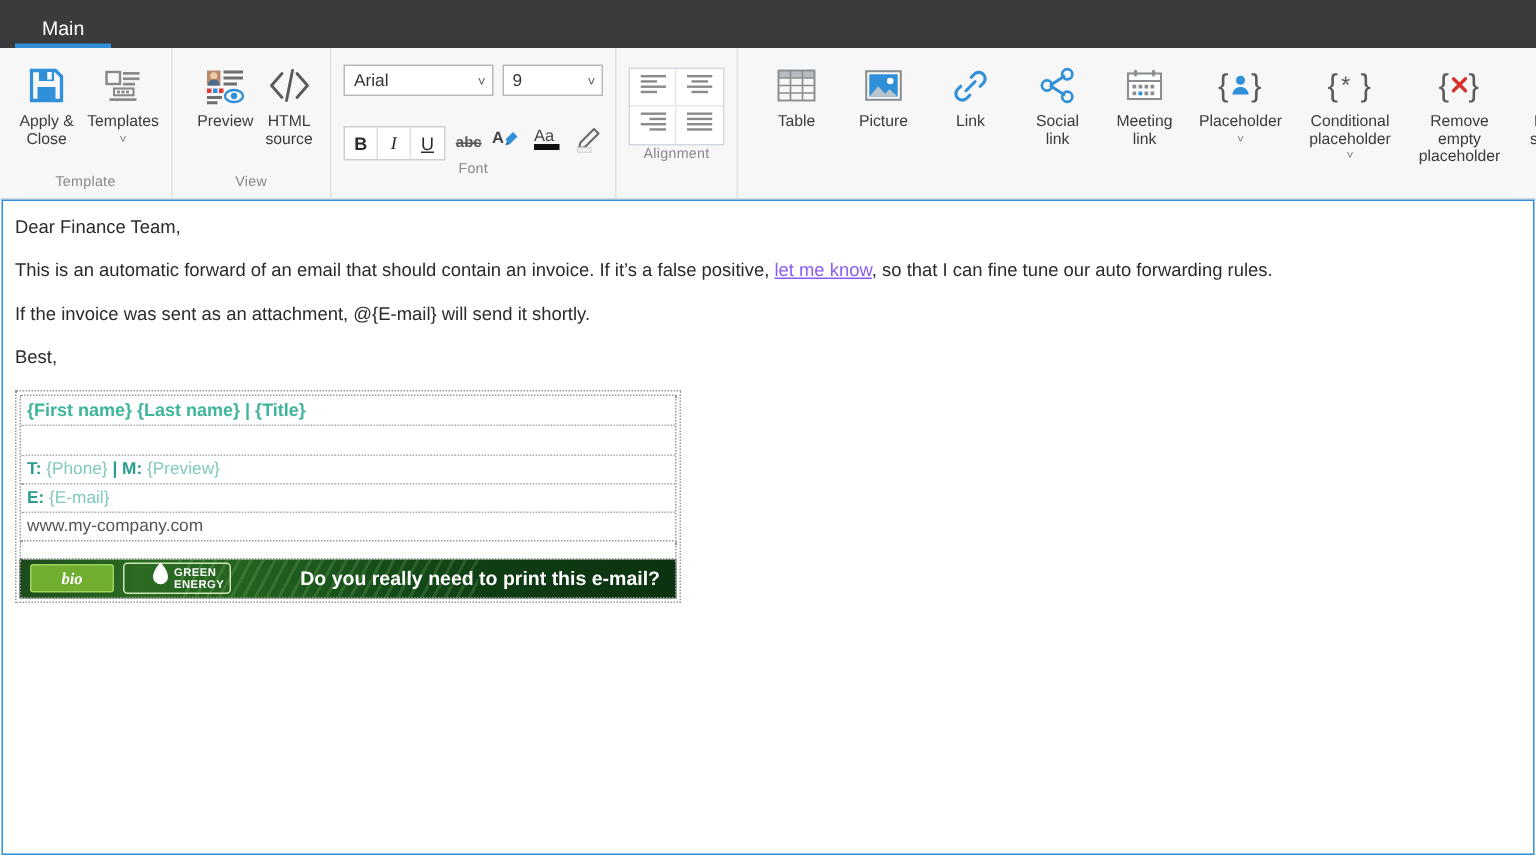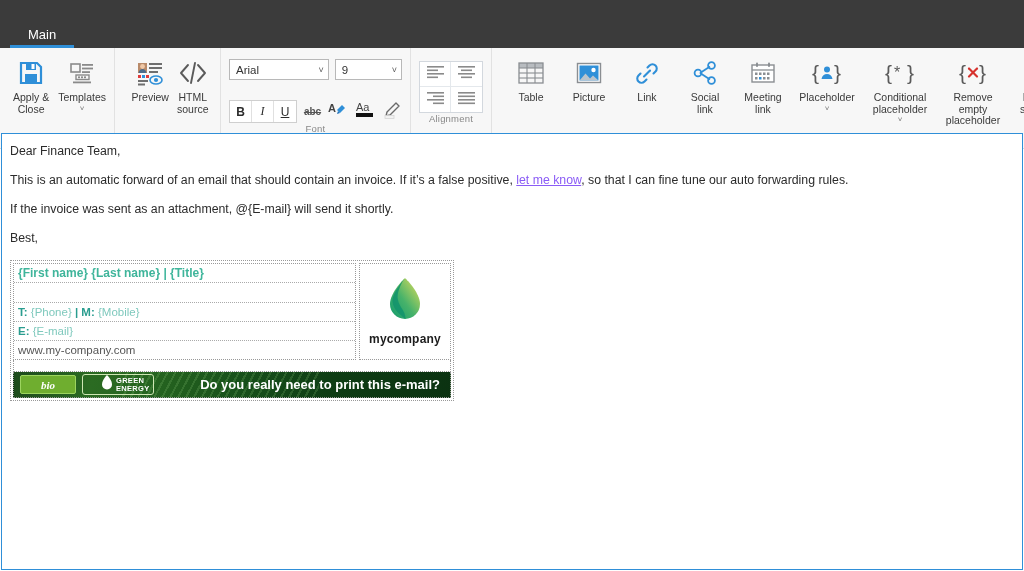--- a/index.html
+++ b/index.html
@@ -10,21 +10,21 @@
     font-family: "Liberation Sans", sans-serif;
   }
   #app {
     width: 1024px; height: 571px;
     position: relative;
     background: #ffffff;
   }
 
   
   .titlebar {
-    height: 48px;
+    height: 32px;
     background: #3b3b3b;
     display: flex;
     align-items: flex-end;
     padding-left: 10px;
     box-sizing: border-box;
   }
   .tab {
     position: relative;
     color: #ffffff;
     font-size: 13px;
@@ -643,47 +643,31 @@
         <div class="sig-left">
           <div class="sig-cell name">
             <span class="sig-name">{First name} {Last name} | {Title}</span>
           </div>
           <div class="sig-cell spacer"></div>
           <div class="sig-cell">
             <span class="sig-key">T:</span>
             <span class="sig-val">{Phone}</span>
             <span class="sig-key">|</span>
             <span class="sig-key">M:</span>
-            <span class="sig-val">{Mobile}</span>
+            <span class="sig-val">{Preview}</span>
           </div>
           <div class="sig-cell">
             <span class="sig-key">E:</span>
             <span class="sig-val">{E-mail}</span>
           </div>
           <div class="sig-cell last">
             <span class="sig-web">www.my-company.com</span>
           </div>
         </div>
 
-        <div class="sig-logo">
-          <span>
-            <svg width="40" height="46" viewBox="0 0 40 46">
-              <defs>
-                <linearGradient id="leafg" x1="0" y1="1" x2="1" y2="0">
-                  <stop offset="0%" stop-color="#119a6e"></stop>
-                  <stop offset="45%" stop-color="#46b26a"></stop>
-                  <stop offset="100%" stop-color="#e8e05a"></stop>
-                </linearGradient>
-              </defs>
-              <path d="M20 2C20 2 5 16 5 28a15 15 0 0030 0C35 16 20 2 20 2z" fill="url(#leafg)"></path>
-              <path d="M20 2C20 2 11 14 13 24c1.6 8 7.5 10 7.5 19-6-5-12-9-13-17C6.6 17 20 2 20 2z" fill="#12936c" opacity="0.85"></path>
-            </svg>
-          </span>
-          <span class="logo-name">mycompany</span>
-        </div>
       </div>
 
       <div class="sig-gap"></div>
 
       <div class="banner">
         <div class="bio-box">
           <span class="bio-text">bio</span>
         </div>
         <div class="ge-box">
           <span>

